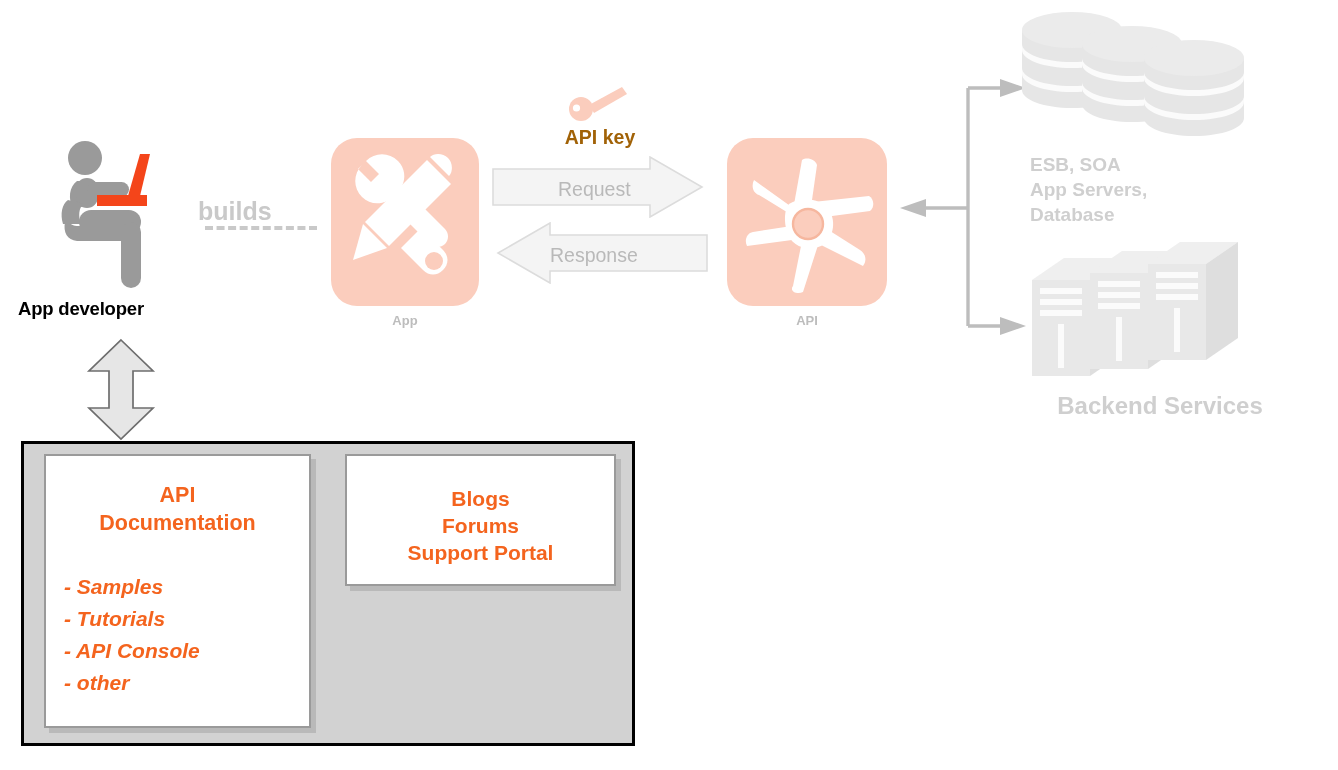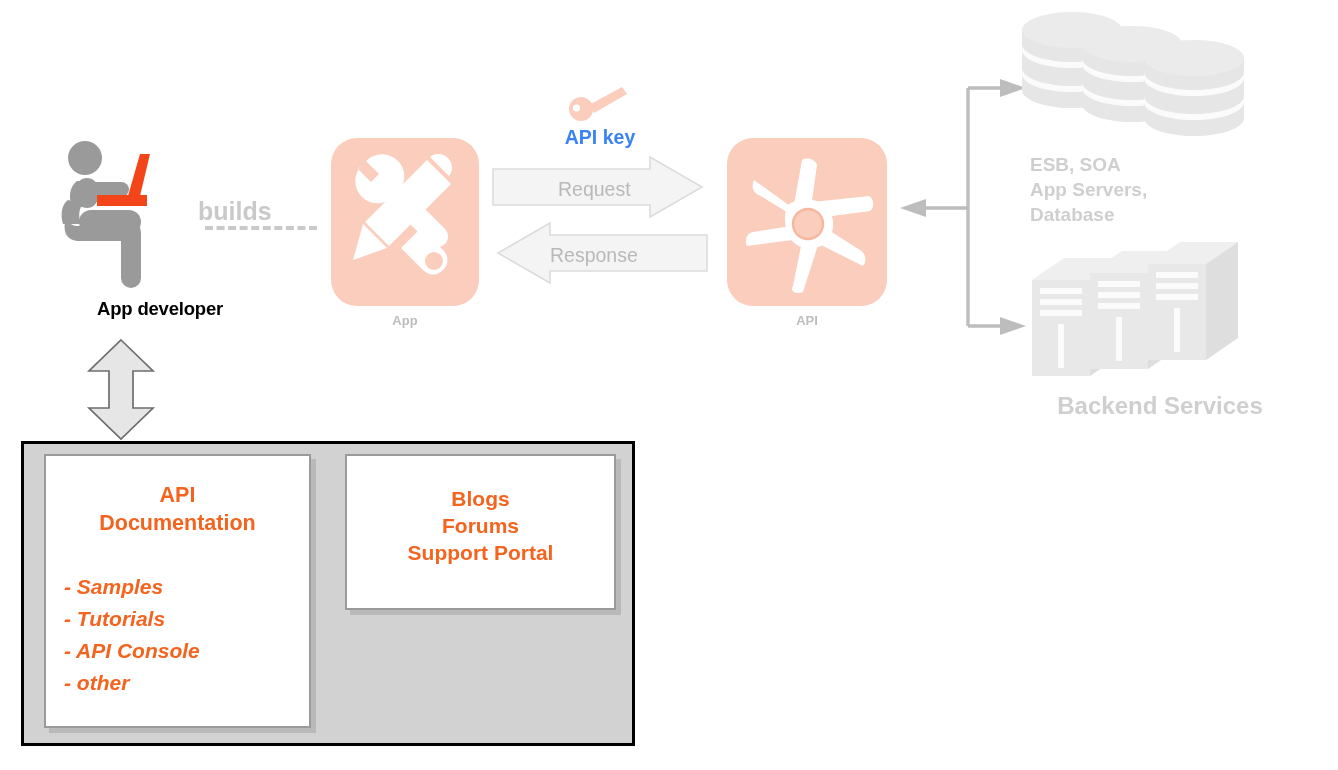--- a/index.html
+++ b/index.html
@@ -15,21 +15,21 @@
     height: 770px;
     background: #ffffff;
     overflow: hidden;
   }
   .abs { position: absolute; }
 
   
   #dev-figure { left: 55px; top: 140px; width: 130px; height: 155px; }
   #dev-label {
     left: 18px; top: 298px; width: 205px;
-    text-align: right;
+    text-align: left;
     font-size: 18.5px; font-weight: bold; color: #000000;
     letter-spacing: -0.2px;
   }
 
   
   #builds-label {
     left: 198px; top: 197px; width: 120px;
     text-align: left;
     font-size: 25px; font-weight: bold; color: #c9c9c9;
   }
@@ -50,21 +50,21 @@
     text-align: center;
   }
   #app-label { left: 331px; top: 313px; width: 148px; }
   #api-label { left: 727px; top: 313px; width: 160px; }
 
   
   #apikey-icon { left: 568px; top: 84px; width: 62px; height: 38px; }
   #apikey-label {
     left: 520px; top: 126px; width: 160px;
     text-align: center;
-    font-size: 19.5px; font-weight: bold; color: #3b82f6;
+    font-size: 19.5px; font-weight: bold; color: #a16207;
   }
 
   
   #req-arrow { left: 492px; top: 156px; width: 212px; height: 62px; }
   #res-arrow { left: 496px; top: 222px; width: 212px; height: 62px; }
   .flow-text {
     position: absolute;
     font-size: 19.5px; font-weight: normal; color: #b9b9b9;
     white-space: nowrap;
   }
@@ -102,21 +102,21 @@
   .doc-card {
     position: absolute;
     background: #ffffff;
     border: 2px solid #9a9a9a;
     box-shadow: 5px 5px 0 0 rgba(150,150,150,0.42);
   }
   #card-docs {
     left: 20px; top: 10px; width: 267px; height: 274px;
   }
   #card-community {
-    left: 321px; top: 10px; width: 271px; height: 156px;
+    left: 321px; top: 10px; width: 271px; height: 132px;
   }
   .card-title {
     color: #f4641e;
     font-weight: bold;
     font-size: 21.5px;
     text-align: center;
     line-height: 1.28;
   }
   #docs-title { margin-top: 26px; }
   #docs-list {

